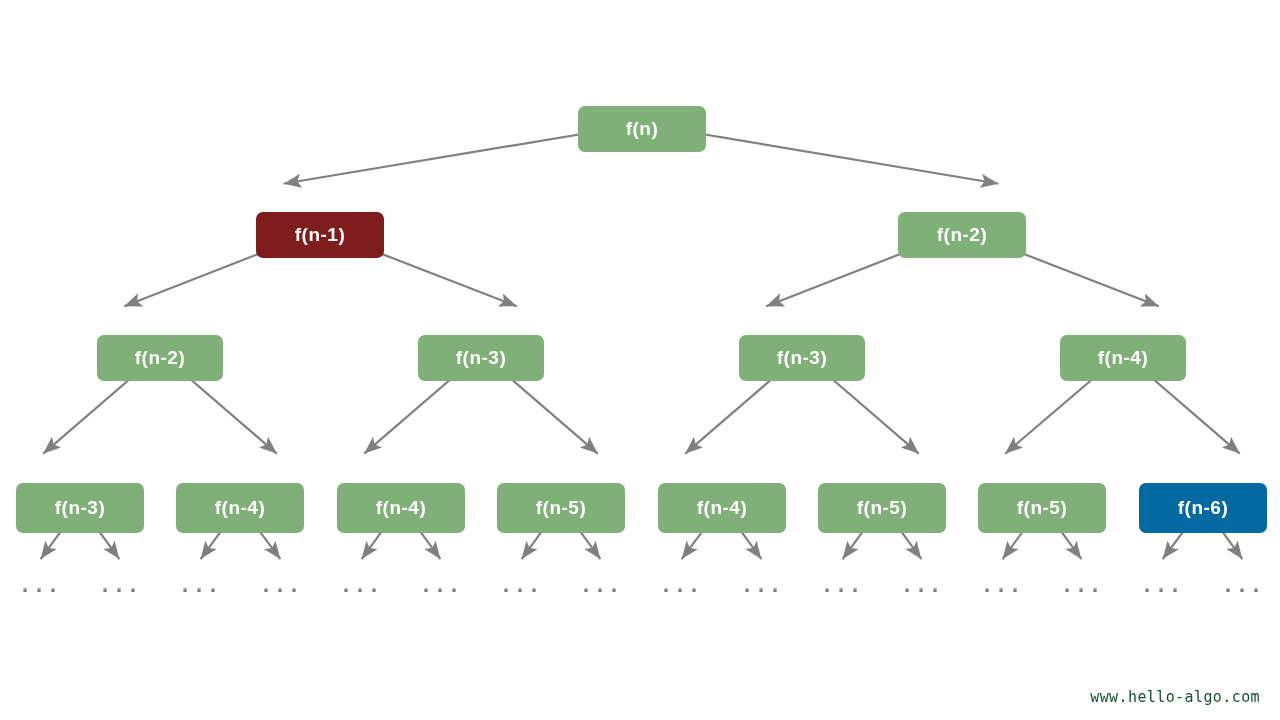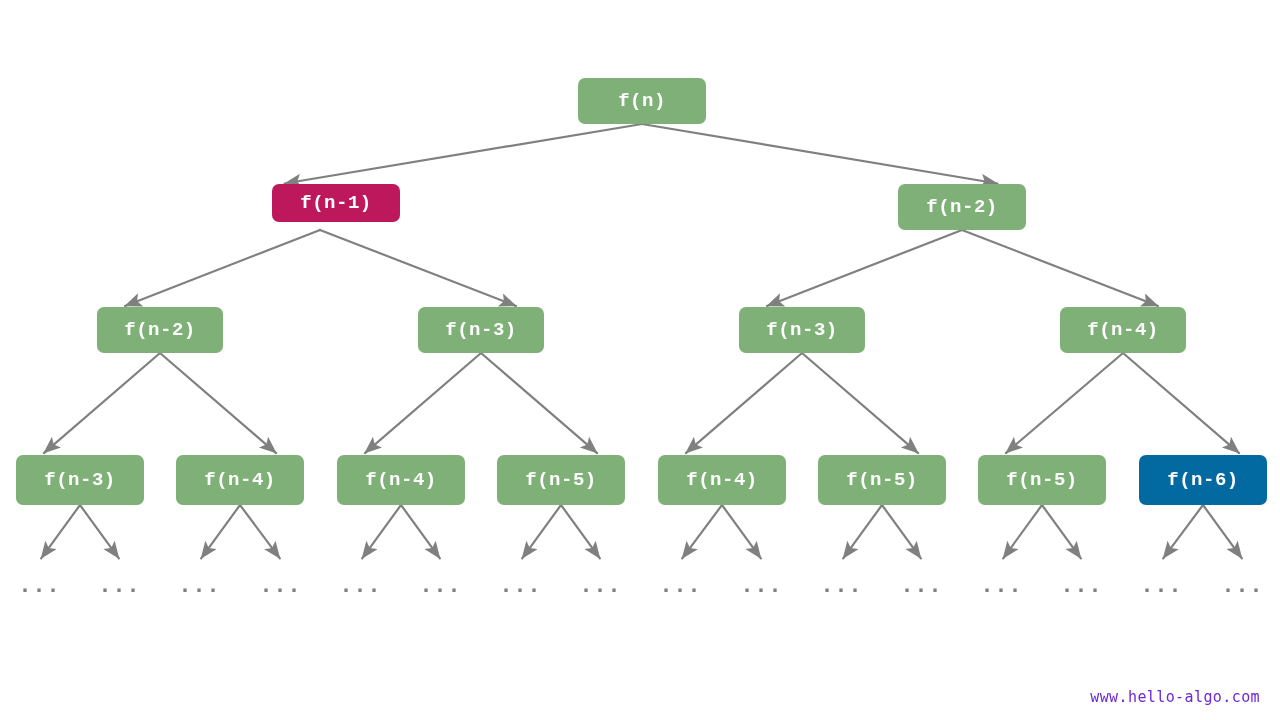--- a/index.html
+++ b/index.html
@@ -29,26 +29,27 @@
   }
   .node {
     position: absolute;
     box-sizing: border-box;
     background: #7FB077;
     border-radius: 7px;
     color: #ffffff;
     display: flex;
     align-items: center;
     justify-content: center;
-    font-family: Liberation Mono, monospace;
+    font-family: Liberation Sans, sans-serif;
     font-size: 19px;
     font-weight: 700;
     letter-spacing: 0.5px;
     white-space: nowrap;
     z-index: 3;
+    margin-top: 28px;
   }
   .ellipsis {
     position: absolute;
     color: #808080;
     font-family: "DejaVu Sans Mono", "Liberation Mono", monospace;
     font-size: 20px;
     font-weight: 700;
     line-height: 1;
     letter-spacing: 2px;
     white-space: nowrap;
@@ -108,21 +109,21 @@
         <line x1="882" y1="505" x2="920.82365660465" y2="558.3825278313936" stroke="#808080" stroke-width="2.2" stroke-linecap="round" marker-end="url(#arrowhead)"></line>
         <line x1="1042" y1="505" x2="1003.17634339535" y2="558.3825278313936" stroke="#808080" stroke-width="2.2" stroke-linecap="round" marker-end="url(#arrowhead)"></line>
         <line x1="1042" y1="505" x2="1080.8236566046498" y2="558.3825278313936" stroke="#808080" stroke-width="2.2" stroke-linecap="round" marker-end="url(#arrowhead)"></line>
         <line x1="1203" y1="505" x2="1163.1953301969093" y2="558.3965082724388" stroke="#808080" stroke-width="2.2" stroke-linecap="round" marker-end="url(#arrowhead)"></line>
         <line x1="1203" y1="505" x2="1241.8236566046498" y2="558.3825278313936" stroke="#808080" stroke-width="2.2" stroke-linecap="round" marker-end="url(#arrowhead)"></line>
       </g>
   </svg>
 
   <div id="nodes-group">
       <div class="node" style="left: 578px; top: 78px; width: 128px; height: 46px; background: rgb(127, 176, 119); color: rgb(255, 255, 255);">f(n)</div>
-      <div class="node" style="left: 272px; top: 184px; width: 128px; height: 38px; background: #be185d; color: rgb(255, 255, 255);">f(n-1)</div>
+      <div class="node" style="left: 256px; top: 184px; width: 128px; height: 46px; background: #7f1d1d; color: rgb(255, 255, 255);">f(n-1)</div>
       <div class="node" style="left: 898px; top: 184px; width: 128px; height: 46px; background: rgb(127, 176, 119); color: rgb(255, 255, 255);">f(n-2)</div>
       <div class="node" style="left: 97px; top: 307px; width: 126px; height: 46px; background: rgb(127, 176, 119); color: rgb(255, 255, 255);">f(n-2)</div>
       <div class="node" style="left: 418px; top: 307px; width: 126px; height: 46px; background: rgb(127, 176, 119); color: rgb(255, 255, 255);">f(n-3)</div>
       <div class="node" style="left: 739px; top: 307px; width: 126px; height: 46px; background: rgb(127, 176, 119); color: rgb(255, 255, 255);">f(n-3)</div>
       <div class="node" style="left: 1060px; top: 307px; width: 126px; height: 46px; background: rgb(127, 176, 119); color: rgb(255, 255, 255);">f(n-4)</div>
       <div class="node" style="left: 16px; top: 455px; width: 128px; height: 50px; background: rgb(127, 176, 119); color: rgb(255, 255, 255);">f(n-3)</div>
       <div class="node" style="left: 176px; top: 455px; width: 128px; height: 50px; background: rgb(127, 176, 119); color: rgb(255, 255, 255);">f(n-4)</div>
       <div class="node" style="left: 337px; top: 455px; width: 128px; height: 50px; background: rgb(127, 176, 119); color: rgb(255, 255, 255);">f(n-4)</div>
       <div class="node" style="left: 497px; top: 455px; width: 128px; height: 50px; background: rgb(127, 176, 119); color: rgb(255, 255, 255);">f(n-5)</div>
       <div class="node" style="left: 658px; top: 455px; width: 128px; height: 50px; background: rgb(127, 176, 119); color: rgb(255, 255, 255);">f(n-4)</div>
@@ -142,14 +143,14 @@
       <div class="ellipsis" style="left: 681px; top: 585px; color: rgb(128, 128, 128);">...</div>
       <div class="ellipsis" style="left: 762px; top: 585px; color: rgb(128, 128, 128);">...</div>
       <div class="ellipsis" style="left: 842px; top: 585px; color: rgb(128, 128, 128);">...</div>
       <div class="ellipsis" style="left: 922px; top: 585px; color: rgb(128, 128, 128);">...</div>
       <div class="ellipsis" style="left: 1002px; top: 585px; color: rgb(128, 128, 128);">...</div>
       <div class="ellipsis" style="left: 1082px; top: 585px; color: rgb(128, 128, 128);">...</div>
       <div class="ellipsis" style="left: 1162px; top: 585px; color: rgb(128, 128, 128);">...</div>
       <div class="ellipsis" style="left: 1243px; top: 585px; color: rgb(128, 128, 128);">...</div>
     </div>
 
-  <div id="watermark" style="color: #6d28d9;">www.hello-algo.com</div>
+  <div id="watermark" style="color: #14532d;">www.hello-algo.com</div>
 </div>
 
 </body></html>

